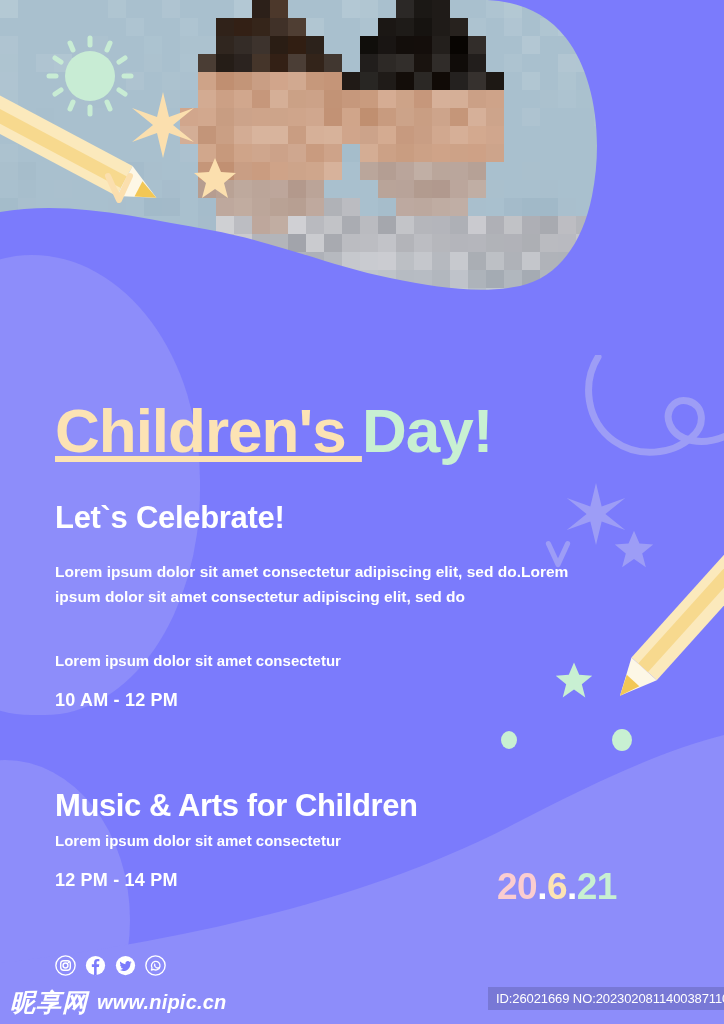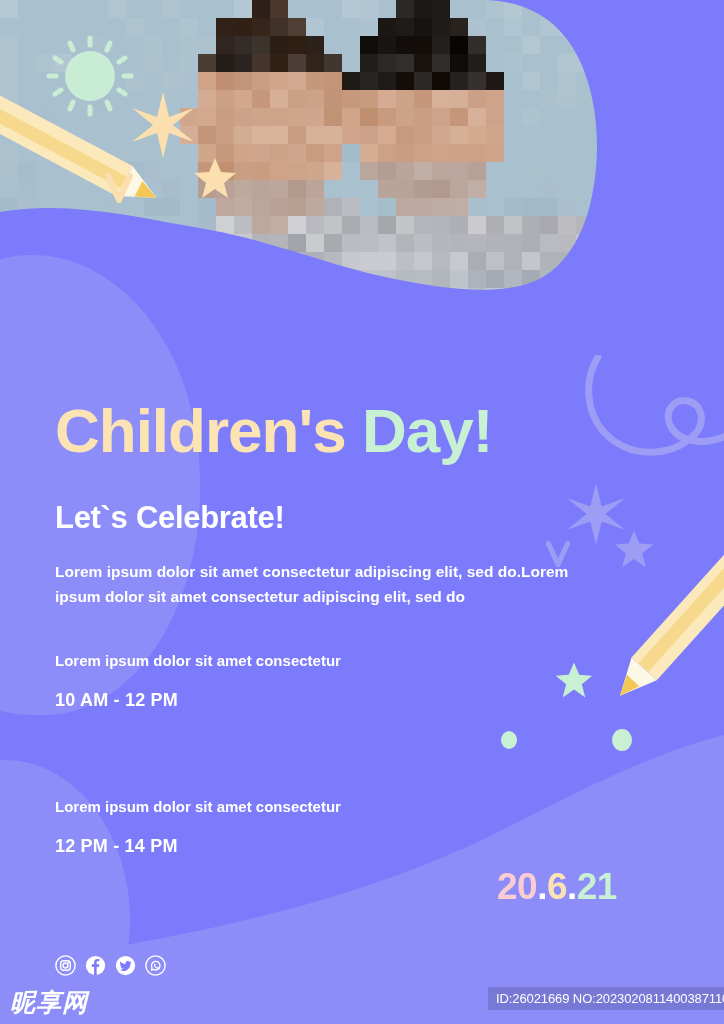--- a/index.html
+++ b/index.html
@@ -104,21 +104,21 @@
     left: 55px;
     top: 307px;
     font-size: 72px;
     color: #fbcdd0;
   }
   .title-children {
     left: 55px;
     top: 400px;
     font-size: 62px;
   }
-  .t-children { color: #fce3b4; }
+  .t-children { color: #fce3b4; text-decoration: underline; }
   .t-day { color: #c8f0d2; }
 
   .subhead {
     position: absolute;
     left: 55px;
     top: 500px;
     font-size: 31px;
     font-weight: 700;
     color: #ffffff;
     letter-spacing: -0.3px;
@@ -834,20 +834,21 @@
     <div class="subhead">Let`s Celebrate!</div>
 
     <div class="intro">Lorem ipsum dolor sit amet consectetur adipiscing elit, sed do.Lorem ipsum dolor sit amet consectetur adipiscing elit, sed do</div>
 
     <div class="event event-1">
       <p class="event-desc">Lorem ipsum dolor sit amet consectetur</p>
       <p class="event-time">10 AM - 12 PM</p>
     </div>
 
     <div class="event event-2">
+      <p class="event-title">Music &amp; Arts for Children</p>
       <p class="event-desc">Lorem ipsum dolor sit amet consectetur</p>
       <p class="event-time">12 PM - 14 PM</p>
     </div>
 
     <div class="date">
       <span class="d-a">20</span><span class="d-dot">.</span><span class="d-b">6</span><span class="d-dot">.</span><span class="d-c">21</span>
     </div>
 
     <div class="socials">
       <svg class="social-icon" viewBox="0 0 24 24">
@@ -866,17 +867,18 @@
       </svg>
       <svg class="social-icon" viewBox="0 0 24 24">
         <circle cx="12" cy="12" r="11" fill="none" stroke="#ffffff" stroke-width="1.6"></circle>
         <path d="M7.3 17.3l0.74-2.6a4.9 4.9 0 1 1 1.9 1.82Z" fill="none" stroke="#ffffff" stroke-width="1.5" stroke-linejoin="round"></path>
         <path d="M10.3 10.1c0.15-0.35 0.3-0.36 0.45-0.36h0.38c0.13 0 0.3 0.05 0.46 0.42l0.5 1.18c0.04 0.1 0.07 0.2-0.01 0.33l-0.26 0.35c-0.08 0.1-0.16 0.2-0.07 0.36 0.09 0.16 0.4 0.66 0.86 1.07 0.6 0.53 1.1 0.7 1.26 0.78 0.16 0.08 0.25 0.07 0.34-0.04l0.4-0.47c0.1-0.13 0.2-0.1 0.34-0.06l1.1 0.52c0.14 0.07 0.24 0.1 0.27 0.16 0.04 0.06 0.04 0.36-0.09 0.7-0.13 0.35-0.76 0.68-1.04 0.72-0.28 0.03-0.53 0.15-1.8-0.35-1.52-0.6-2.47-2.17-2.55-2.27-0.07-0.1-0.6-0.8-0.6-1.53 0-0.72 0.38-1.08 0.52-1.23Z" fill="#ffffff"></path>
       </svg>
     </div>
 
     <div class="footer-brand">
       <span class="brand-cn">昵享网</span>
+      <span class="brand-url">www.nipic.cn</span>
     </div>
 
     <div class="id-badge">ID:26021669 NO:20230208114003871103</div>
   </div>
 </div>
 
 </body></html>

